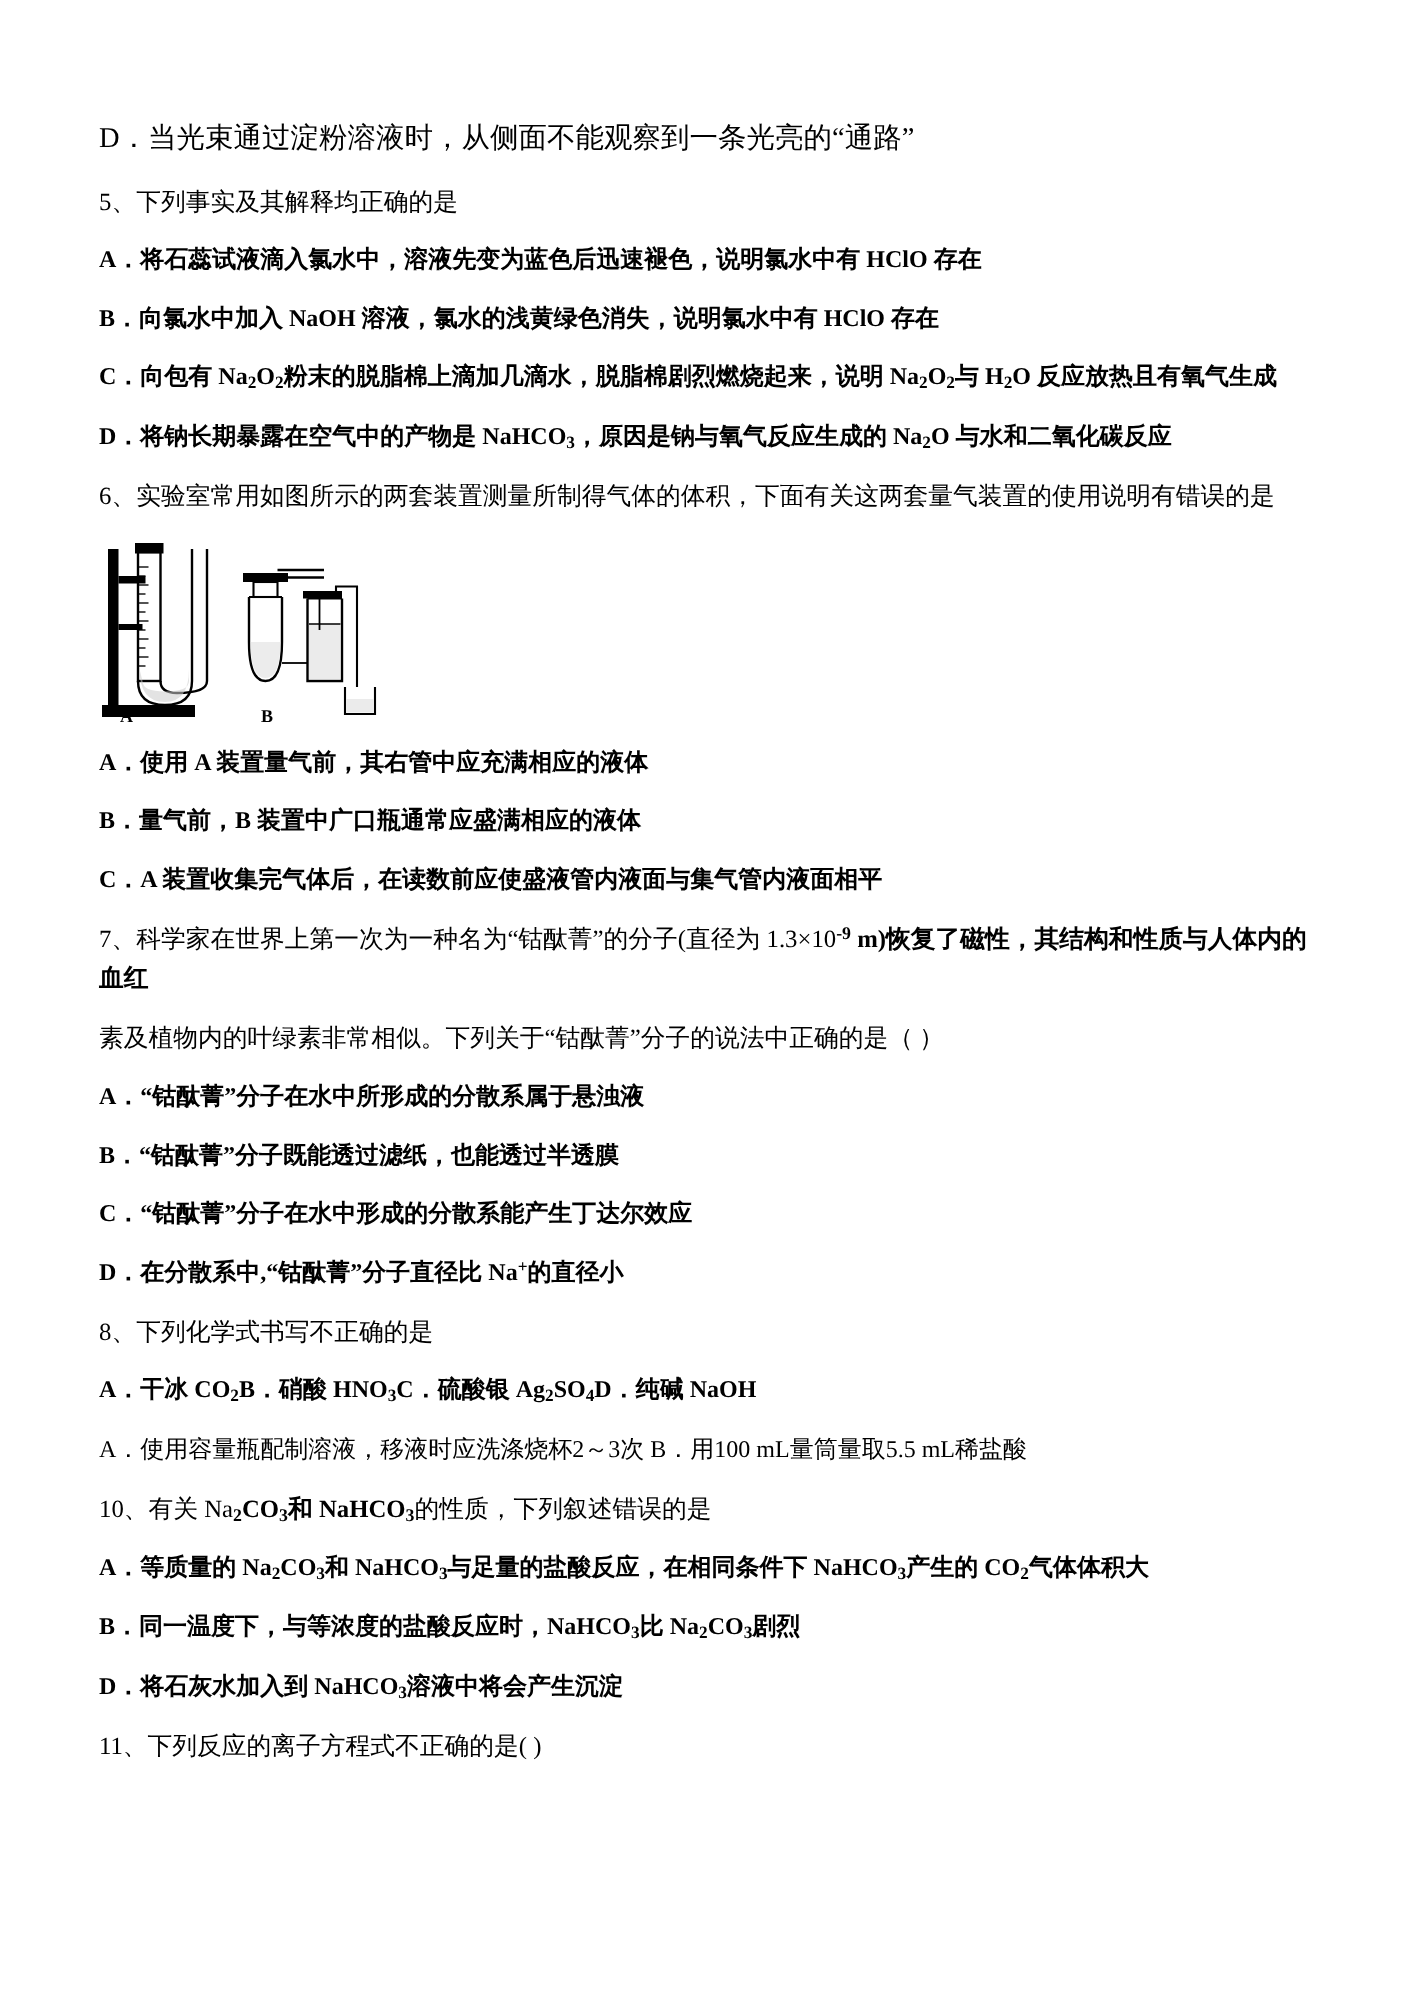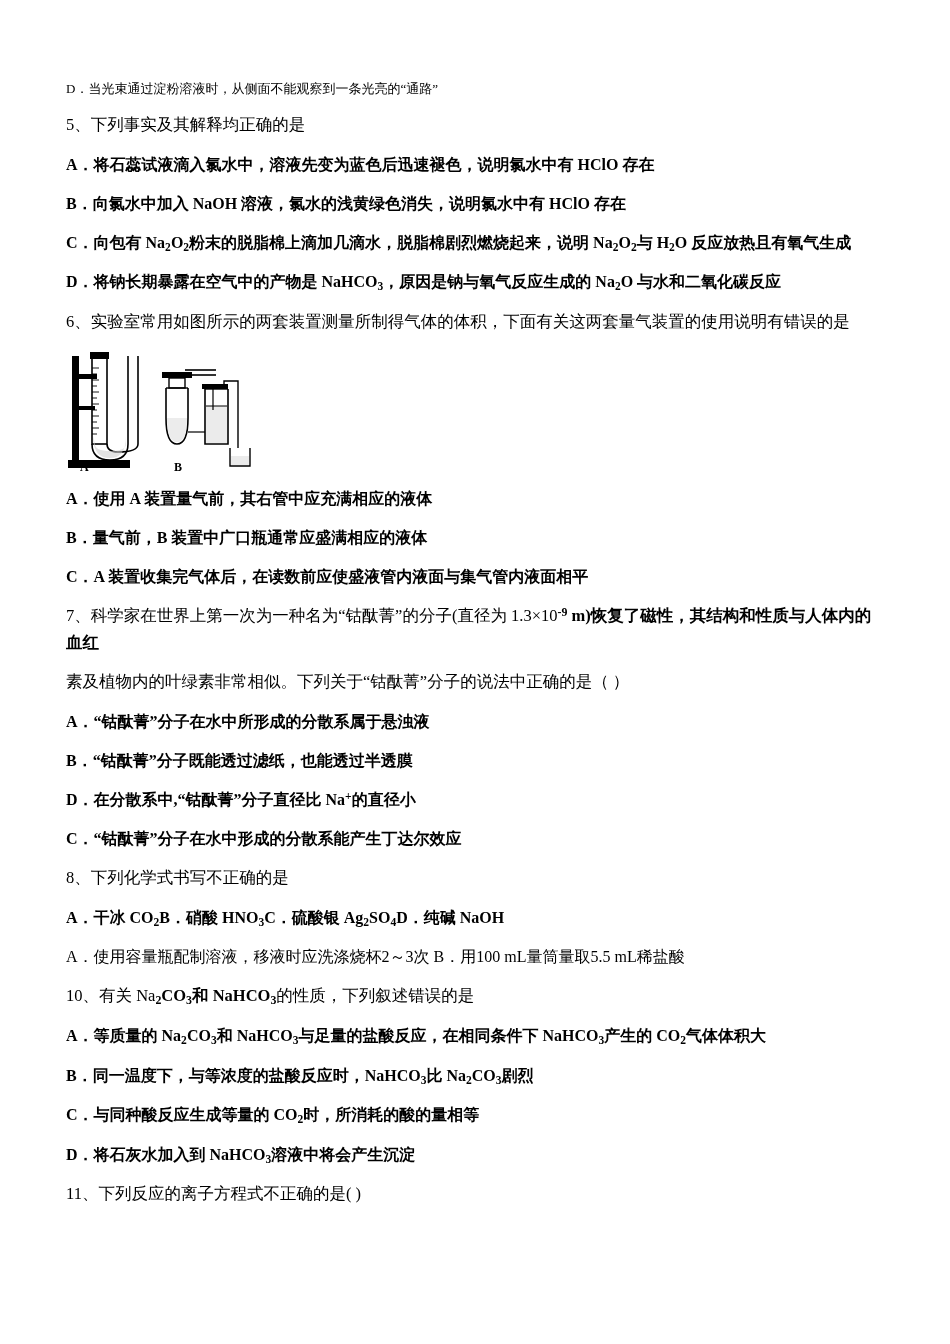--- a/index.html
+++ b/index.html
@@ -14,21 +14,21 @@
     color: #000000;
   }
   .page {
     width: 950px;
     min-height: 1344px;
     box-sizing: border-box;
     padding: 78px 66px 40px 66px;
     position: relative;
   }
   .line {
-    font-size: 13px;
+    font-size: 19px;
     line-height: 1.62;
     margin: 0 0 13px 0;
     white-space: normal;
   }
   .opt {
     font-size: 16px;
     line-height: 1.62;
     margin: 0 0 13px 0;
   }
   .q {
@@ -150,24 +150,24 @@
   <p class="opt b">B．量气前，B 装置中广口瓶通常应盛满相应的液体</p>
   <p class="opt b">C．A 装置收集完气体后，在读数前应使盛液管内液面与集气管内液面相平</p>
 
   <p class="q">
     <span>7、科学家在世界上第一次为一种名为“钴酞菁”的分子(直径为 1.3×10</span><sup class="b">-9</sup><span class="b"> m)恢复了磁性，其结构和性质与人体内的血红</span>
   </p>
   <p class="q">素及植物内的叶绿素非常相似。下列关于“钴酞菁”分子的说法中正确的是（  ）</p>
 
   <p class="opt b">A．“钴酞菁”分子在水中所形成的分散系属于悬浊液</p>
   <p class="opt b">B．“钴酞菁”分子既能透过滤纸，也能透过半透膜</p>
+  <p class="opt b">C．“钴酞菁”分子在水中形成的分散系能产生丁达尔效应</p>
   <p class="opt b">
     <span>D．在分散系中,“钴酞菁”分子直径比 Na</span><sup>+</sup><span>的直径小</span>
   </p>
-  <p class="opt b">C．“钴酞菁”分子在水中形成的分散系能产生丁达尔效应</p>
 
   <p class="q">8、下列化学式书写不正确的是</p>
 
   <p class="opt">
     <span class="col b" style="width:188px"><span>A．干冰 CO</span><sub>2</sub></span><span class="col b" style="width:172px"><span>B．硝酸 HNO</span><sub>3</sub></span><span class="col b" style="width:186px"><span>C．硫酸银 Ag</span><sub>2</sub><span>SO</span><sub>4</sub></span><span class="col b">D．纯碱 NaOH</span>
   </p>
 
   <p class="opt">A．使用容量瓶配制溶液，移液时应洗涤烧杯2～3次   B．用100 mL量筒量取5.5 mL稀盐酸</p>
 
   <p class="q">
@@ -175,23 +175,20 @@
   </p>
 
   <p class="opt b">
     <span>A．等质量的 Na</span><sub>2</sub><span>CO</span><sub>3</sub><span>和 NaHCO</span><sub>3</sub><span>与足量的盐酸反应，在相同条件下 NaHCO</span><sub>3</sub><span>产生的 CO</span><sub>2</sub><span>气体体积大</span>
   </p>
 
   <p class="opt b">
     <span>B．同一温度下，与等浓度的盐酸反应时，NaHCO</span><sub>3</sub><span>比 Na</span><sub>2</sub><span>CO</span><sub>3</sub><span>剧烈</span>
   </p>
 
-  <p class="opt b">
-    <span>C．与同种酸反应生成等量的 CO</span><sub>2</sub><span>时，所消耗的酸的量相等</span>
-  </p>
 
   <p class="opt b">
     <span>D．将石灰水加入到 NaHCO</span><sub>3</sub><span>溶液中将会产生沉淀</span>
   </p>
 
   <p class="q">11、下列反应的离子方程式不正确的是(   )</p>
 
 </div>
 
 </body></html>

